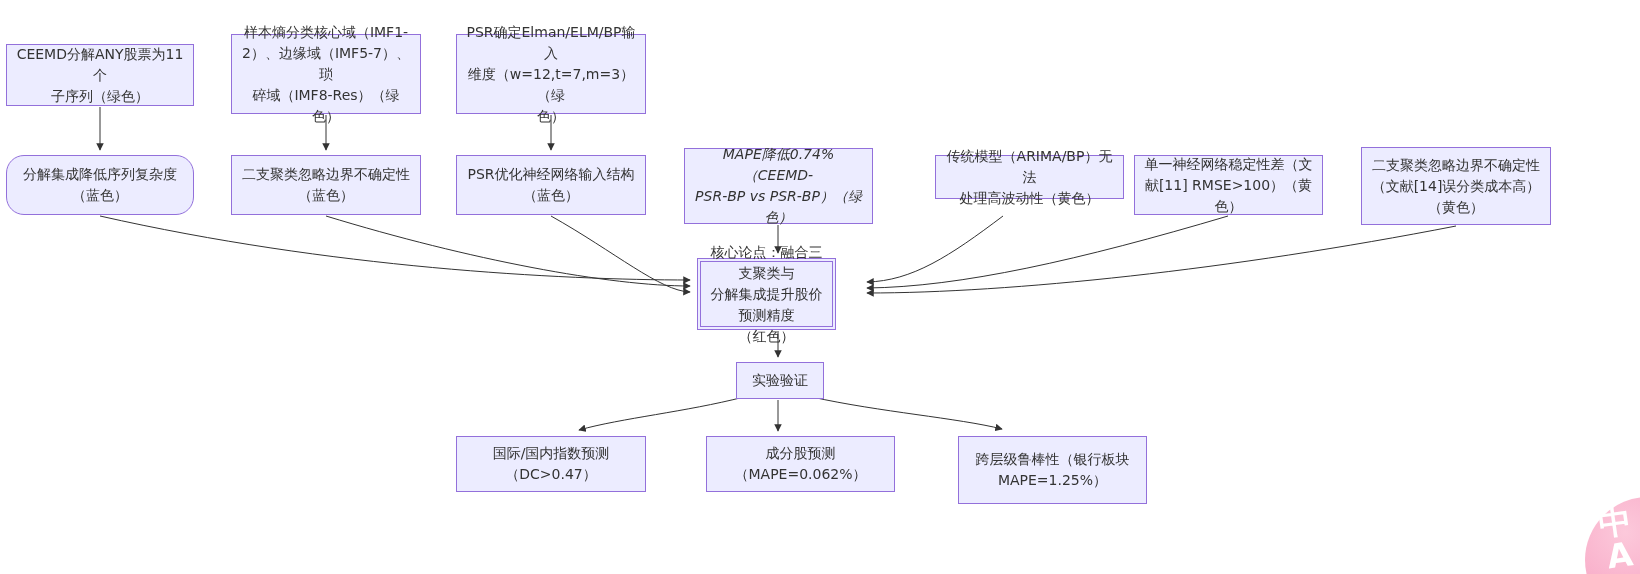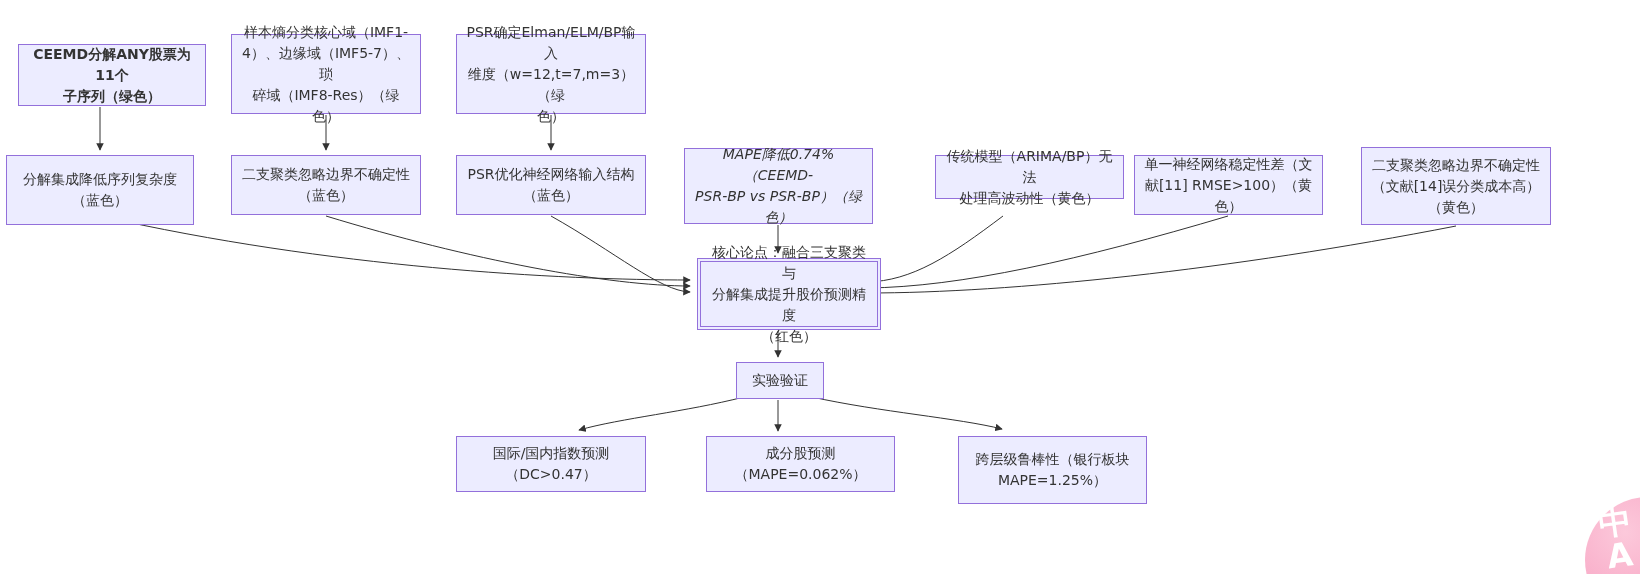--- a/index.html
+++ b/index.html
@@ -14,33 +14,33 @@
     position:absolute;
     background:#ECECFF;
     border:1px solid #9370DB;
     color:#333333;
     font-size:14px; line-height:21px;
     display:flex; align-items:center; justify-content:center;
     text-align:center; white-space:pre-line;
     padding:3px 8px;
   }
   
-  .n-ceemd      { left:18px;    top:44px;  width:188px; height:62px;font-weight:bold; }
+  .n-ceemd      { left:6px;    top:44px;  width:188px; height:62px; }
   .n-entropy    { left:231px;  top:34px;  width:190px; height:80px; }
   .n-psrdim     { left:456px;  top:34px;  width:190px; height:80px; }
   
-  .n-decomp     { left:6px;    top:155px; width:188px; height:70px; }
+  .n-decomp     { left:6px;    top:155px; width:188px; height:60px;border-radius:18px; }
   .n-threeway   { left:231px;  top:155px; width:190px; height:60px; }
   .n-psropt     { left:456px;  top:155px; width:190px; height:60px; }
   .n-mape       { left:684px;  top:148px; width:189px; height:76px;font-style:italic; }
   .n-trad       { left:935px;  top:155px; width:189px; height:44px; }
   .n-singlenn   { left:1134px; top:155px; width:189px; height:60px; }
   .n-twoway     { left:1361px; top:147px; width:190px; height:78px; }
   
-  .n-core       { left:697px;  top:258px; width:184px; height:72px; }
+  .n-core       { left:697px;  top:258px; width:139px; height:72px; }
   .n-core::before {
     content:""; position:absolute; inset:2px;
     border:1px solid #9370DB; pointer-events:none;
   }
   .n-exp        { left:736px;  top:362px; width:88px;  height:37px; }
   
   .n-index      { left:456px;  top:436px; width:190px; height:56px; }
   .n-comp       { left:684px;  top:436px; width:189px; height:56px;margin-left:22px; }
   .n-robust     { left:958px;  top:436px; width:189px; height:68px; }
 
@@ -84,21 +84,21 @@
 
       <path d="M744,397 C685,412 622,418 579,430" marker-end="url(#arrow)"></path>
       <path d="M778,400 L778,431" marker-end="url(#arrow)"></path>
       <path d="M812,397 C880,412 958,418 1002,429" marker-end="url(#arrow)"></path>
     </g>
   </svg>
 
   <div class="node n-ceemd">CEEMD分解ANY股票为11个
 子序列（绿色）</div>
   <div class="node n-entropy">样本熵分类核心域（IMF1-
-4）、边缘域（IMF5-7）、琐
+2）、边缘域（IMF5-7）、琐
 碎域（IMF8-Res）（绿色）</div>
   <div class="node n-psrdim">PSR确定Elman/ELM/BP输入
 维度（w=12,t=7,m=3）（绿
 色）</div>
 
   <div class="node n-decomp">分解集成降低序列复杂度
 （蓝色）</div>
   <div class="node n-threeway">二支聚类忽略边界不确定性
 （蓝色）</div>
   <div class="node n-psropt">PSR优化神经网络输入结构

